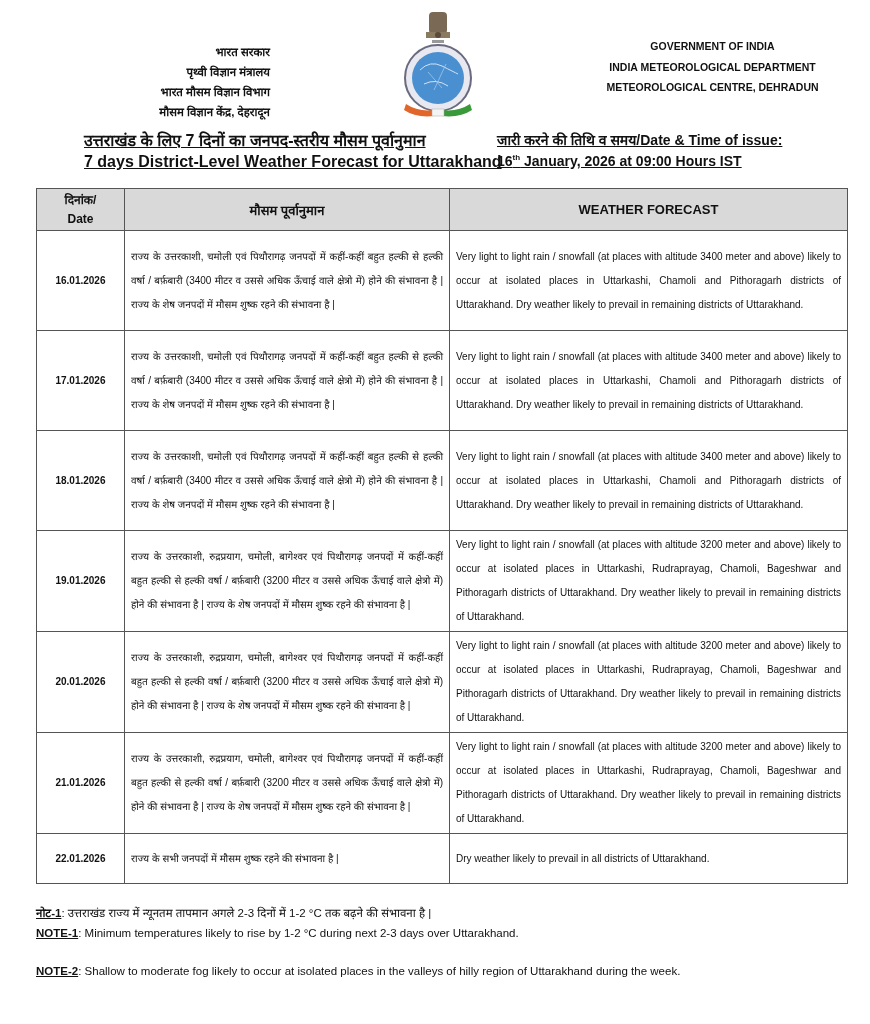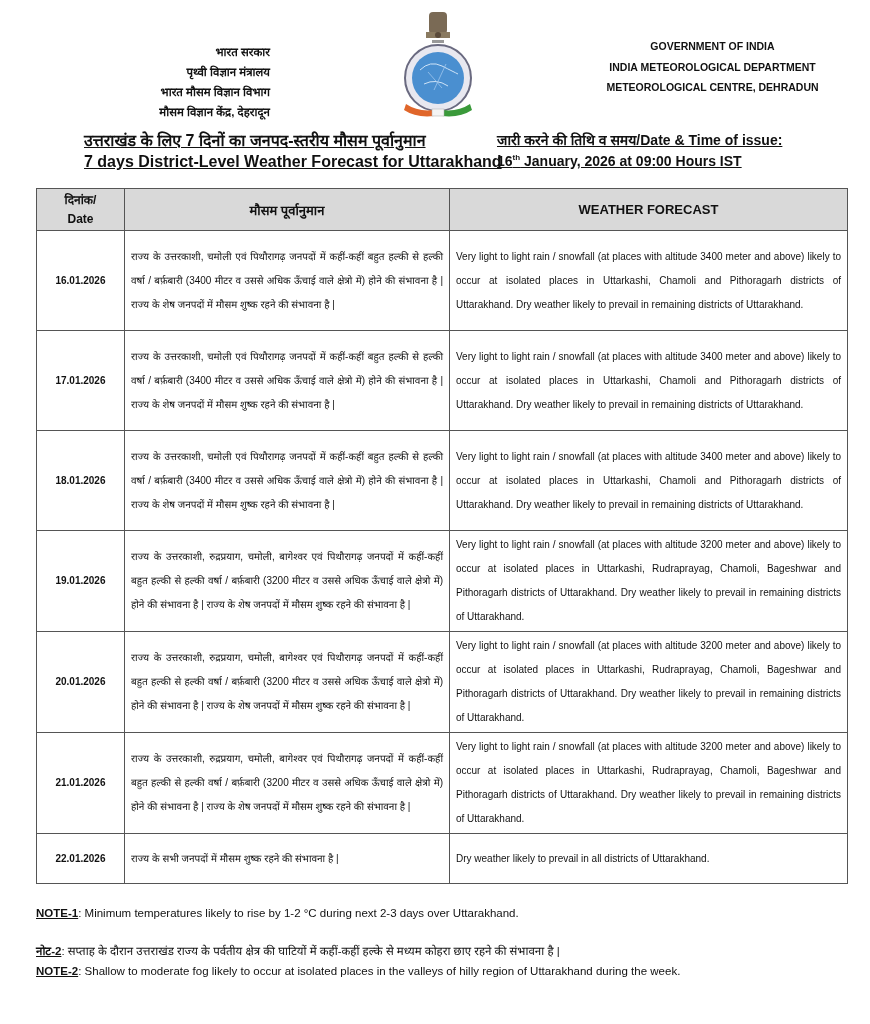--- a/index.html
+++ b/index.html
@@ -120,17 +120,17 @@
     </tr>
     <tr class="r7">
       <td class="date">22.01.2026</td>
       <td class="hi">राज्य के सभी जनपदों में मौसम शुष्क रहने की संभावना है |</td>
       <td class="en">Dry weather likely to prevail in all districts of Uttarakhand.</td>
     </tr>
   </tbody>
 </table>
 
 <div class="notes">
+  <div><span class="lbl">नोट-1</span><span>:  उत्तराखंड राज्य में न्यूनतम तापमान अगले 2-3 दिनों में 1-2 °C तक बढ़ने की संभावना है |</span></div>
   <div><span class="lbl">NOTE-1</span><span>:  Minimum temperatures likely to rise by 1-2 °C during next 2-3 days over Uttarakhand.</span></div>
   <div class="gap"></div>
-  <div><span class="lbl">नोट-2</span><span>:  सप्ताह के दौरान उत्तराखंड राज्य के पर्वतीय क्षेत्र की घाटियों में कहीं-कहीं हल्के से मध्यम कोहरा छाए रहने की संभावना है |</span></div>
   <div><span class="lbl">NOTE-2</span><span>: Shallow to moderate fog likely to occur at isolated places in the valleys of hilly region of Uttarakhand during the week.</span></div>
 </div>
 
 </body></html>

